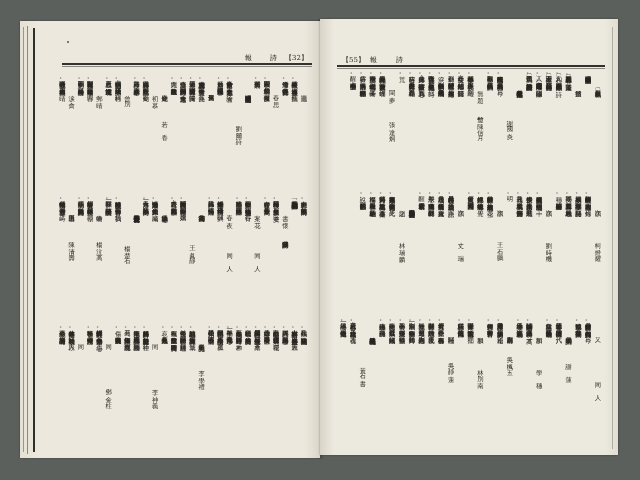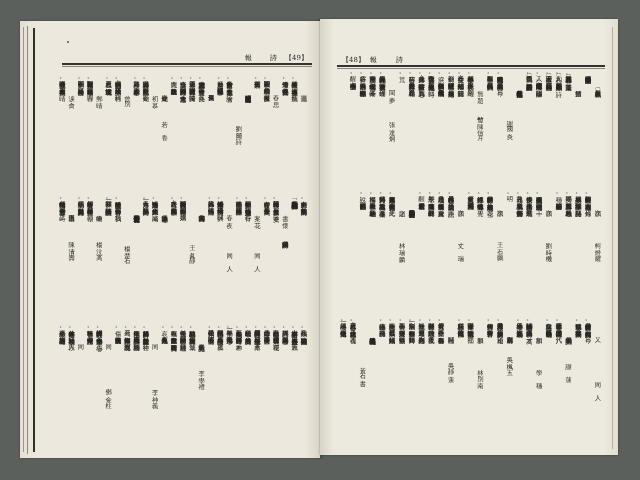--- a/index.html
+++ b/index.html
@@ -41,21 +41,21 @@
 
 <div class="page page-left">
   <div class="edge-line" style="left:3px;top:6px;height:425px;opacity:.5"></div>
   <div class="edge-line" style="left:7px;top:5px;height:428px;opacity:.6"></div>
   <div class="edge-line" style="left:13px;top:7px;height:424px;width:2px;background:#2f2f2c"></div>
   <div class="smudge" style="left:47px;top:20px"></div>
 
   <div>
     <span class="hdr-char" style="left:225px;top:32px">報</span>
     <span class="hdr-char" style="left:250px;top:32px">詩</span>
-    <span class="hdr-char" style="left:265px;top:32px">【49】</span>
+    <span class="hdr-char" style="left:265px;top:32px">【32】</span>
     <div class="hdr-rule" style="left:42px;top:42px;width:250px"></div>
   </div>
 
   <div class="tier" style="left:38px;top:55px;width:251px;height:116px">
 
   <div class="col title faint">遺湘魂鬼哭</div>
       <div class="col line">紅樓有夢了無痕。青塚埋香血漬存。瓶插</div>
       <div class="col line">瀟湘千个竹。淚痕斑色月黃昏。</div>
       <div class="col title">春　思</div>
       <div class="col line">寂寂獨春閨。積絲羞個長。可憐深夜月。</div>
@@ -141,21 +141,21 @@
       <div class="col title">同</div>
       <div class="col line">伴鼓高才惜壯年。騎鯨一去已成顛。段人</div>
       <div class="col line">不恐蘇千載。詩盟詩腸高者薄。</div>
     </div>
 </div>
 
 <div class="page page-right">
   <div class="edge-line" style="left:292px;top:8px;height:422px;opacity:.35"></div>
 
   <div>
-    <span class="hdr-char" style="left:22px;top:36px">【48】</span>
+    <span class="hdr-char" style="left:22px;top:36px">【55】</span>
     <span class="hdr-char" style="left:50px;top:36px">報</span>
     <span class="hdr-char" style="left:76px;top:36px">詩</span>
     <div class="hdr-rule" style="left:17px;top:46px;width:268px"></div>
   </div>
 
   <div class="tier" style="left:18px;top:52px;width:265px;height:118px">
 
   <div class="col title">索鼓屋臭（猶乾）</div>
       <div class="col line">林人和大國手招飲於平樂遊園</div>
       <div class="col title">拈簽體</div>

